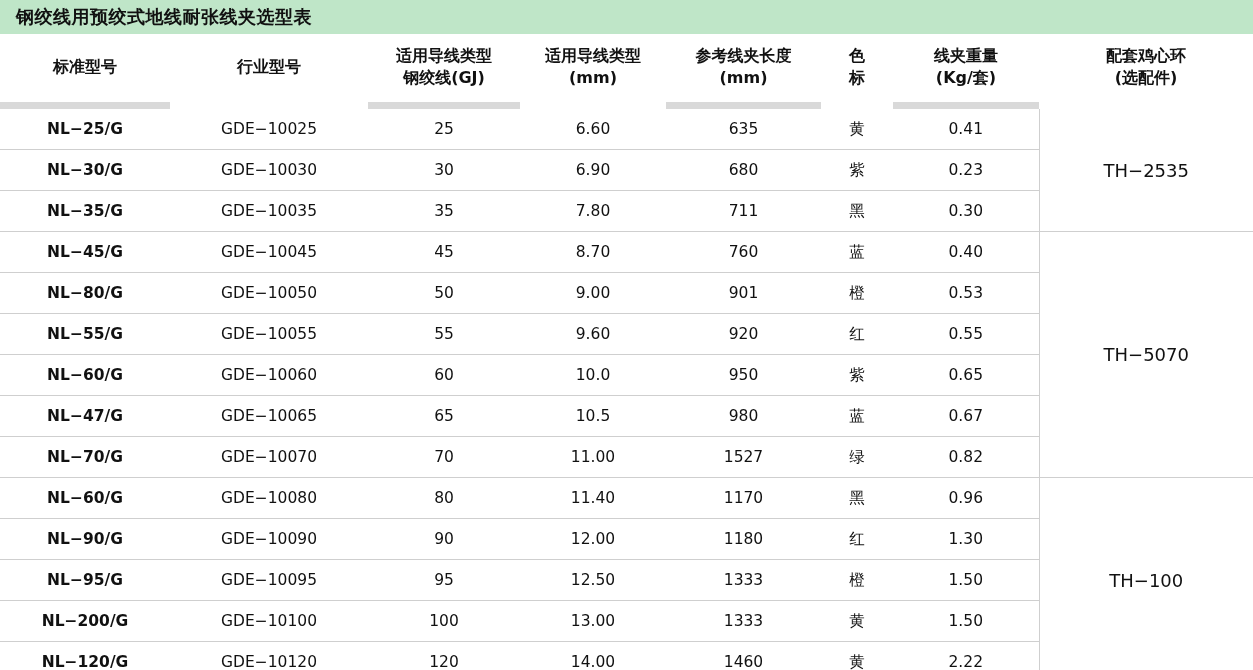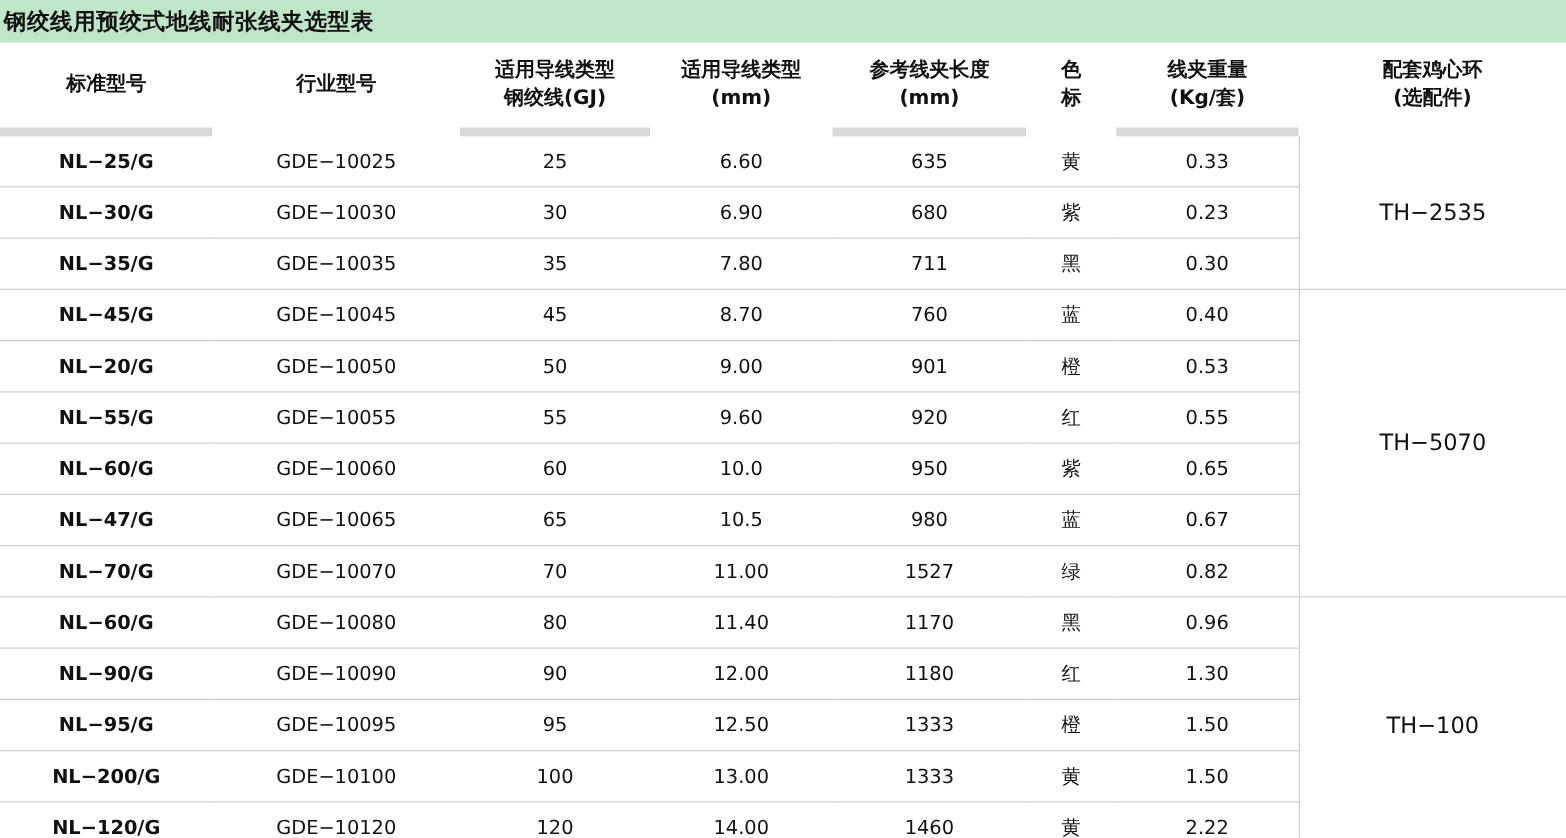--- a/index.html
+++ b/index.html
@@ -19,21 +19,21 @@
     height: 670px;
     position: relative;
     box-sizing: border-box;
   }
   
   .title-bar {
     background: #bfe6c8;
     height: 34px;
     display: flex;
     align-items: center;
-    padding-left: 3px;
+    padding-left: 16px;
     box-sizing: border-box;
   }
   .title-text {
     font-size: 18px;
     font-weight: bold;
     letter-spacing: 0.5px;
     color: #111;
   }
   
   table.spec {
@@ -162,21 +162,21 @@
       </tr>
     </thead>
     <tbody id="table-body">
         <tr>
           <td class="col-std">NL−25/G</td>
           <td>GDE−10025</td>
           <td>25</td>
           <td>6.60</td>
           <td>635</td>
           <td>黄</td>
-          <td>0.33</td>
+          <td>0.41</td>
           <td class="ring" rowspan="3">TH−2535</td>
         </tr>
         <tr>
           <td class="col-std">NL−30/G</td>
           <td>GDE−10030</td>
           <td>30</td>
           <td>6.90</td>
           <td>680</td>
           <td>紫</td>
           <td>0.23</td>
@@ -194,21 +194,21 @@
           <td class="col-std">NL−45/G</td>
           <td>GDE−10045</td>
           <td>45</td>
           <td>8.70</td>
           <td>760</td>
           <td>蓝</td>
           <td>0.40</td>
           <td class="ring" rowspan="6">TH−5070</td>
         </tr>
         <tr>
-          <td class="col-std">NL−20/G</td>
+          <td class="col-std">NL−80/G</td>
           <td>GDE−10050</td>
           <td>50</td>
           <td>9.00</td>
           <td>901</td>
           <td>橙</td>
           <td>0.53</td>
         </tr>
         <tr>
           <td class="col-std">NL−55/G</td>
           <td>GDE−10055</td>

